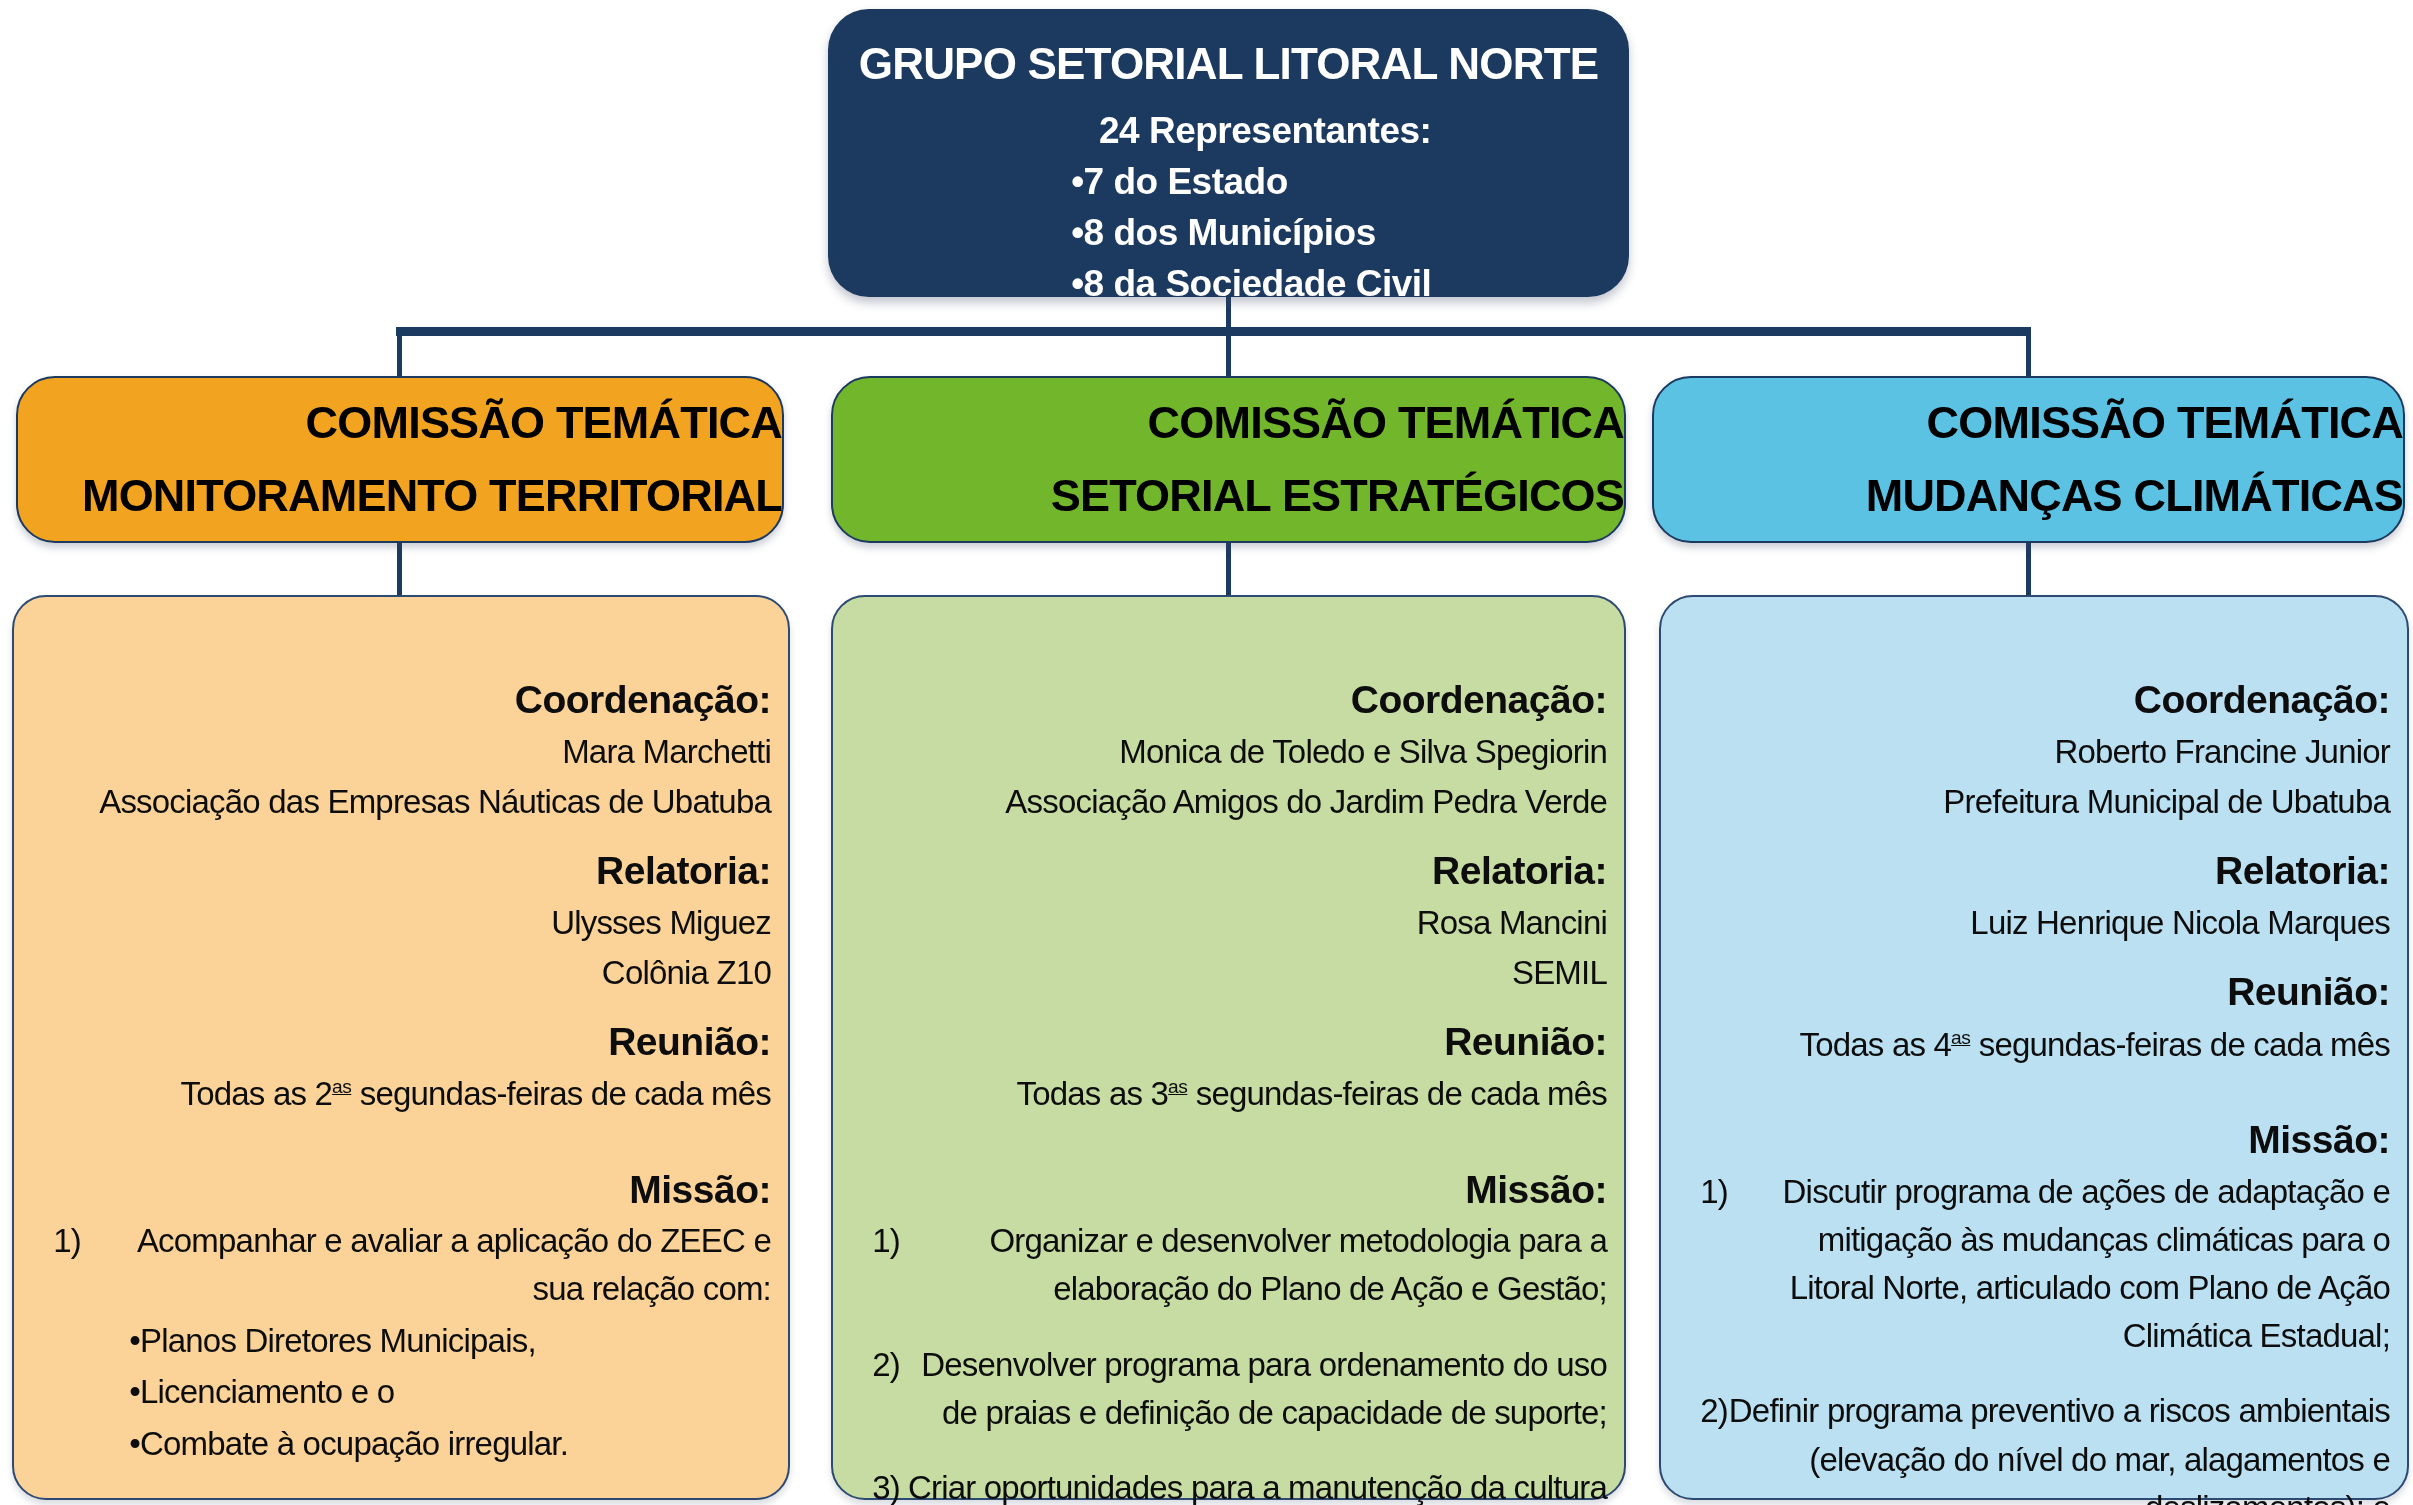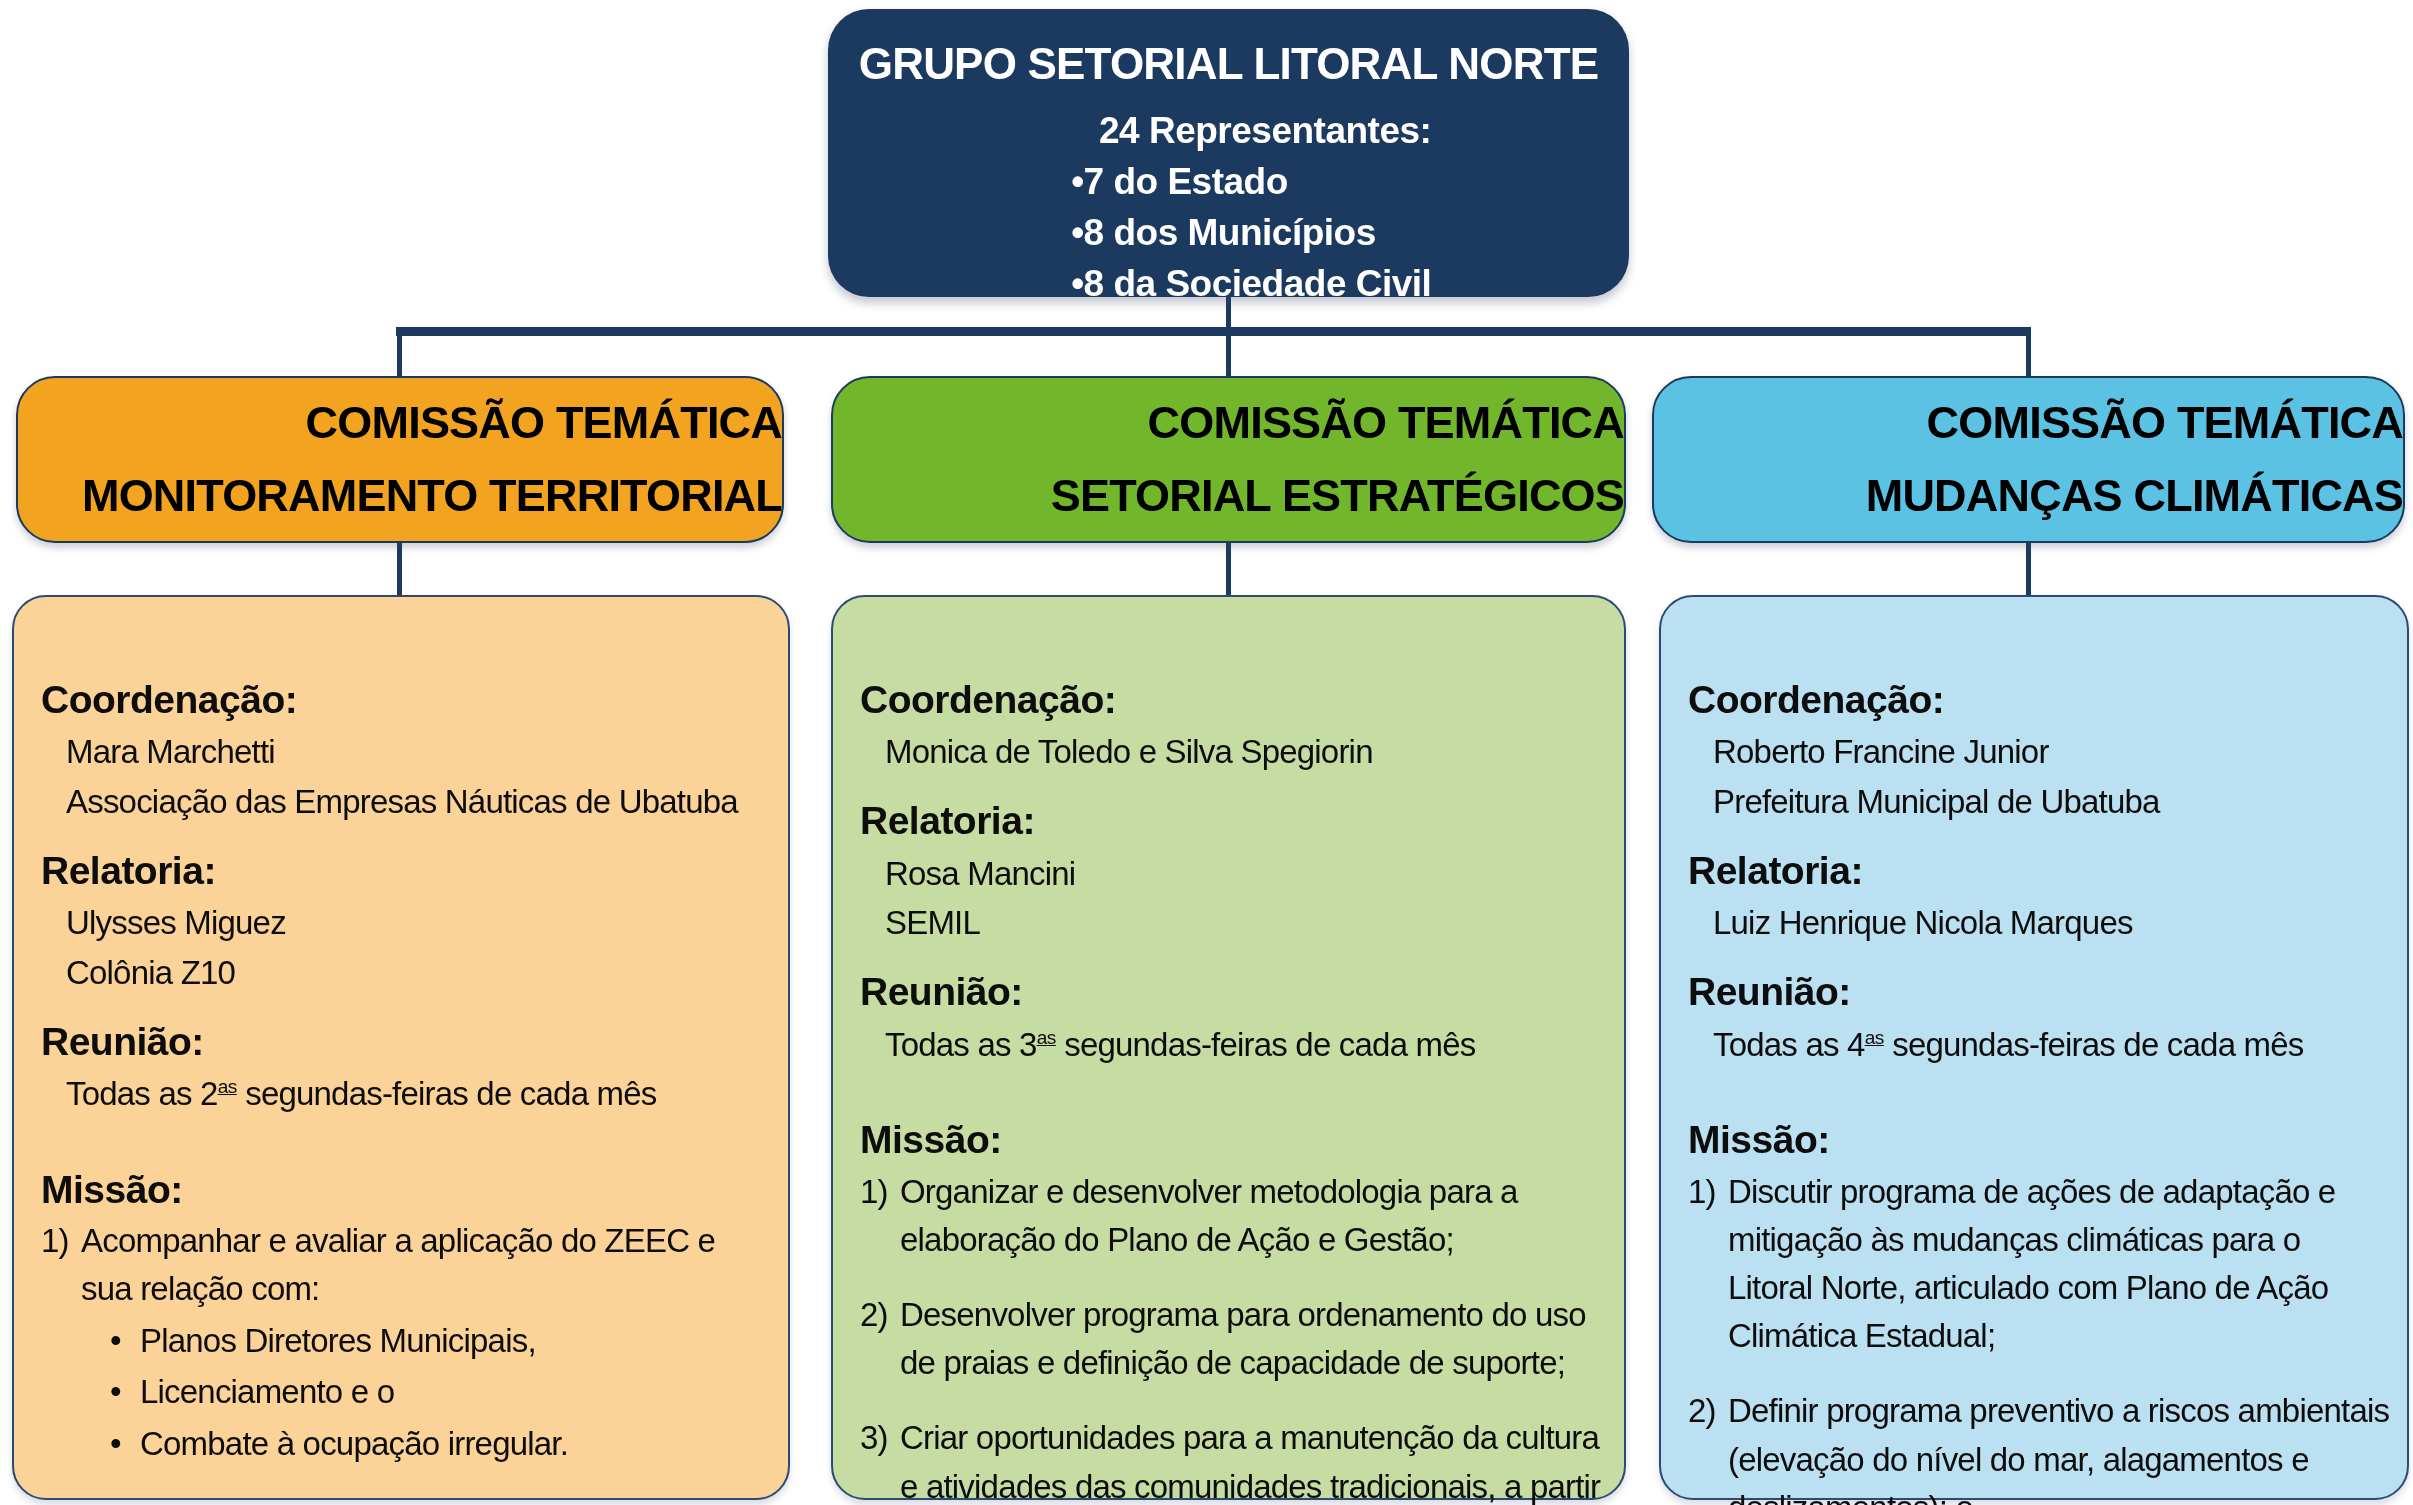--- a/index.html
+++ b/index.html
@@ -49,21 +49,21 @@
   }
   .hdr .t{font-size:45px;font-weight:700;letter-spacing:-0.8px;white-space:nowrap;}
   .hdr.c0{left:16px;width:768px;background:var(--orange);}
   .hdr.c1{left:831px;width:795px;background:var(--green);}
   .hdr.c2{left:1652px;width:753px;background:var(--blue);}
 
   
   .det{
     position:absolute;top:595px;height:905px;border-radius:34px;
     border:2.2px solid #2d4a73;color:var(--text-dark);
-    padding:81px 17px 21.5px 27px;box-shadow:0 4.3px 6.5px rgba(60,70,100,.18);
+    padding:81px 17px 21.5px 27px;box-shadow:0 4.3px 6.5px rgba(60,70,100,.18);text-align:right;
   }
   .det.c0{left:12px;width:778px;background:var(--orange-light);}
   .det.c1{left:831px;width:795px;background:var(--green-light);}
   .det.c2{left:1659px;width:750px;background:var(--blue-light);}
 
   .sec{margin-bottom:22.6px;}
   .lbl{font-size:39px;font-weight:700;letter-spacing:-0.5px;margin-bottom:5.4px;}
   .ind{font-size:33px;letter-spacing:-0.8px;line-height:1.5;padding-left:25px;}
   .missao{margin-top:49px;}
   .mitem{display:flex;font-size:33px;letter-spacing:-0.8px;line-height:1.46;margin-bottom:27px;}
@@ -158,20 +158,21 @@
         <span class="mnum">2)</span>
         <div class="mtext">Desenvolver estratégia de organização da base de dados para construção do SIM GERCO.</div>
       </div>
     </div>
   </section>
 
   <section class="det c1">
     <div class="sec">
       <div class="lbl">Coordenação:</div>
       <div class="ind">Monica de Toledo e Silva Spegiorin</div>
+      <div class="ind">Associação Amigos do Jardim Pedra Verde</div>
     </div>
     <div class="sec">
       <div class="lbl">Relatoria:</div>
       <div class="ind">Rosa Mancini</div>
       <div class="ind">SEMIL</div>
     </div>
     <div class="sec">
       <div class="lbl">Reunião:</div>
       <div class="ind"><span>Todas as </span><span>3</span><sup class="ord-sup">as</sup><span> segundas-feiras de cada mês</span></div>
     </div>

